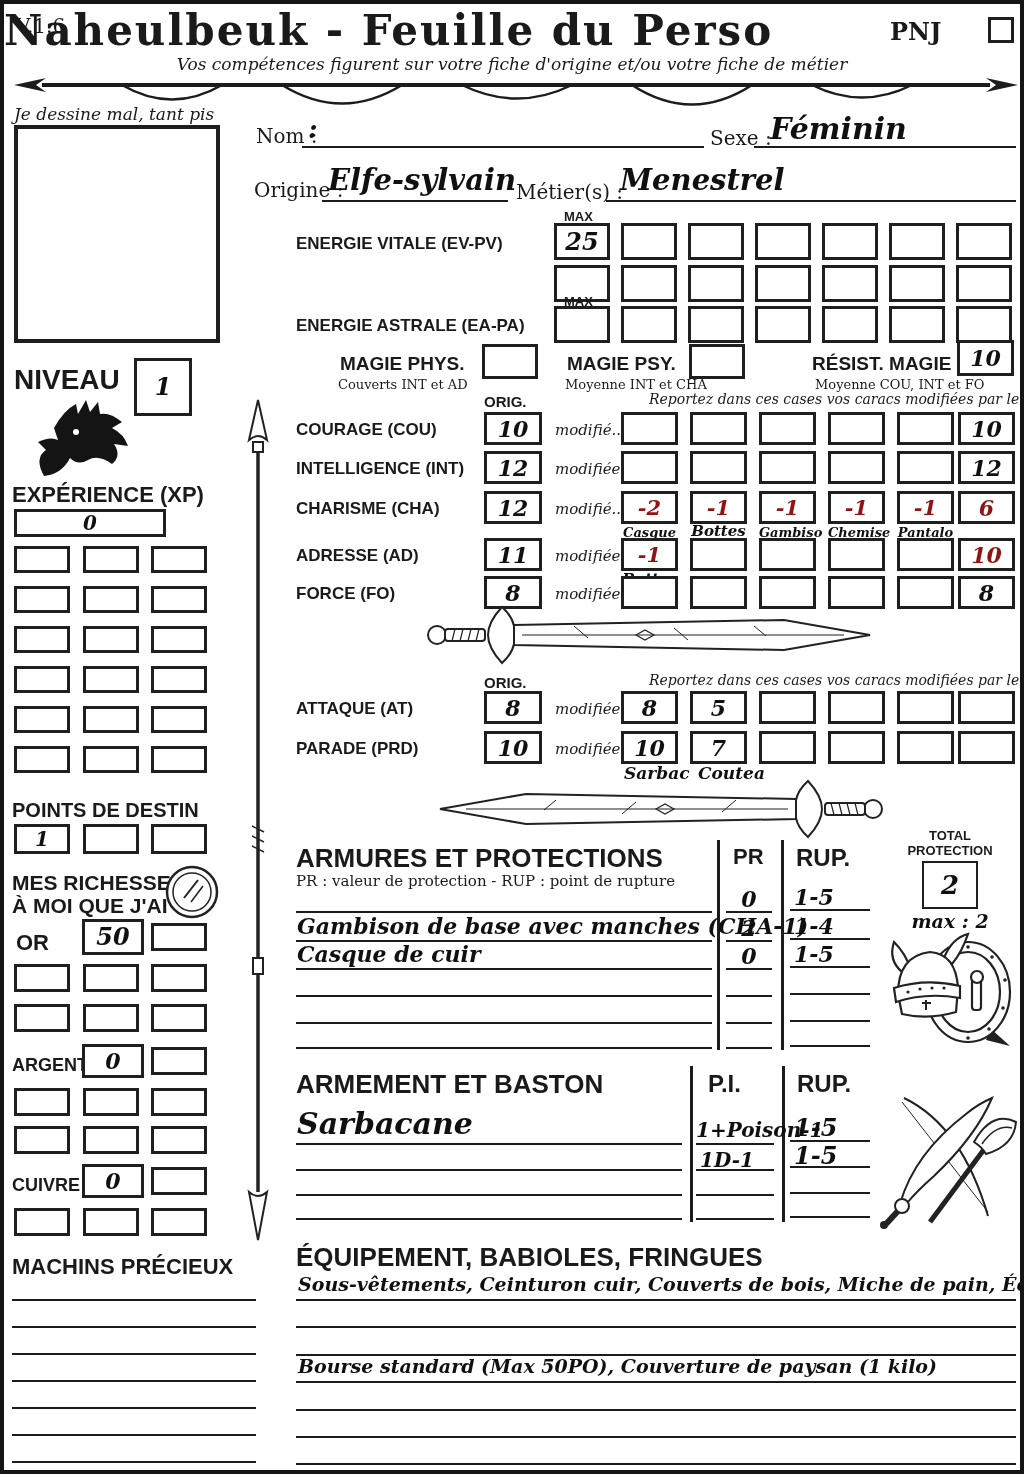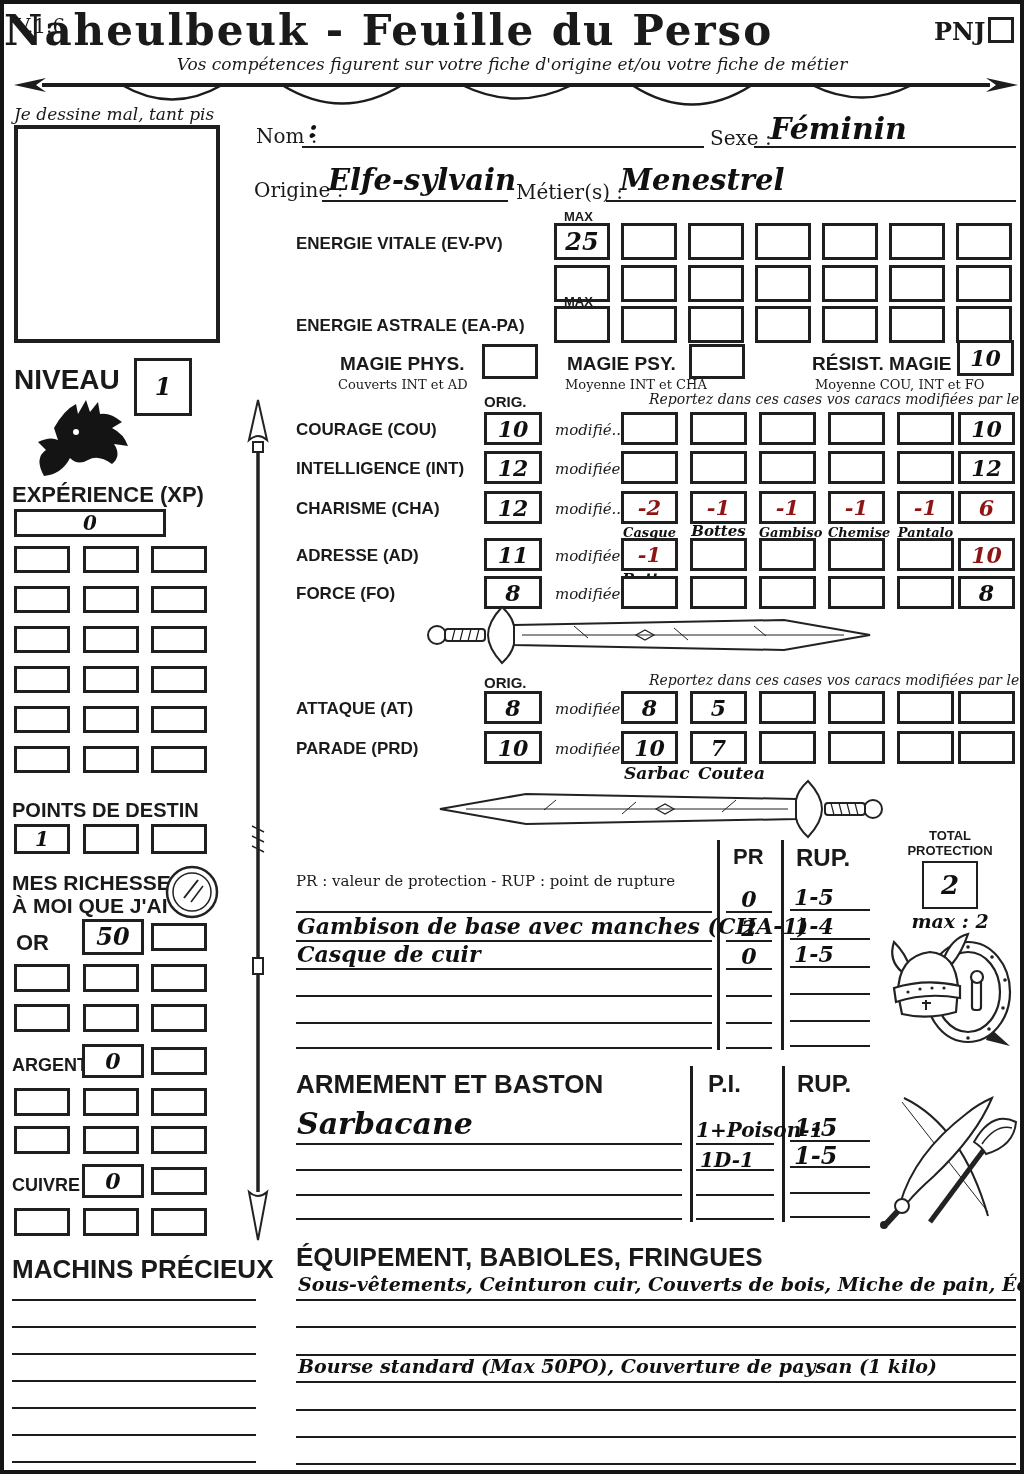--- a/index.html
+++ b/index.html
@@ -20,21 +20,21 @@
   .vl{position:absolute;width:0;border-left:3px solid #1c1c1c;}
   svg{display:block;}
 </style>
 </head>
 <body>
 
 <div class="page">
 
   <div class="sf" style="left:12px;top:12px;font-size:20px">V.1.6</div>
   <div class="sf" style="left:0;right:0;top:6px;text-align:left;font-weight:bold;font-size:42px;letter-spacing:2px">Naheulbeuk - Feuille du Perso</div>
-  <div class="sf" style="left:930px;top:16px;font-weight:bold;font-size:24px">PNJ</div>
+  <div class="sf" style="left:886px;top:16px;font-weight:bold;font-size:24px">PNJ</div>
   <div class="b" style="left:984px;top:13px;width:26px;height:26px"></div>
   <div class="sf it" style="left:0;right:0;top:52px;text-align:center;font-size:17px">Vos compétences figurent sur votre fiche d'origine et/ou votre fiche de métier</div>
   <div class="abs" style="left:8px;top:72px">
     <svg width="1008" height="34" viewBox="0 0 1008 34">
       <g stroke="#1c1c1c" fill="none">
         <line x1="30" y1="9" x2="978" y2="9" stroke-width="4"></line>
         <polygon points="2,9 34,2 24,9 34,16" fill="#1c1c1c" stroke="none"></polygon>
         <polygon points="1006,9 974,2 984,9 974,16" fill="#1c1c1c" stroke="none"></polygon>
         <path d="M110,9 Q160,38 210,9" stroke-width="2.5"></path>
         <path d="M270,9 Q330,46 390,9" stroke-width="2.5"></path>
@@ -123,21 +123,21 @@
   <div class="b" style="left:147px;top:1122px;width:56px;height:28px"></div>
   <div class="lb" style="left:8px;top:1172px;font-size:18px">CUIVRE</div>
   <div class="b" style="left:78px;top:1160px;width:62px;height:34px">
       <span class="hw" style="font-size:22px">0</span>
     </div>
   <div class="b" style="left:147px;top:1163px;width:56px;height:28px"></div>
   <div class="b" style="left:10px;top:1204px;width:56px;height:28px"></div>
   <div class="b" style="left:79px;top:1204px;width:56px;height:28px"></div>
   <div class="b" style="left:147px;top:1204px;width:56px;height:28px"></div>
 
-  <div class="lb" style="left:8px;top:1252px;font-size:26px">MACHINS PRÉCIEUX</div>
+  <div class="lb" style="left:8px;top:1252px;font-size:22px">MACHINS PRÉCIEUX</div>
   <div class="ln" style="left:8px;top:1295px;width:244px"></div>
   <div class="ln" style="left:8px;top:1322px;width:244px"></div>
   <div class="ln" style="left:8px;top:1349px;width:244px"></div>
   <div class="ln" style="left:8px;top:1376px;width:244px"></div>
   <div class="ln" style="left:8px;top:1403px;width:244px"></div>
   <div class="ln" style="left:8px;top:1430px;width:244px"></div>
   <div class="ln" style="left:8px;top:1457px;width:244px"></div>
 
   <div class="abs" style="left:236px;top:394px">
     <svg width="36" height="844" viewBox="0 0 36 844">
@@ -357,20 +357,21 @@
         <path d="M31,25 l-3,12 M39,25 l-3,12 M47,25 l-3,12 M55,25 l-3,12" stroke-width="1.2"></path>
         <path d="M78,3 Q64,18 64,31 Q64,44 78,59 Q88,50 90,40 L90,22 Q88,12 78,3 Z"></path>
         <path d="M90,21 L360,16 L446,31 L360,46 L90,41 Z"></path>
         <path d="M98,31 L420,31" stroke-width="1.2" fill="none"></path>
         <path d="M150,22 l14,12 M250,24 l14,12 M330,22 l12,10" stroke-width="1" fill="none"></path>
         <path d="M212,31 l9,-5 9,5 -9,5 Z" stroke-width="1.2" fill="none"></path>
       </g>
     </svg>
   </div>
 
+  <div class="lb" style="left:292px;top:841px;font-size:26px">ARMURES ET PROTECTIONS</div>
   <div class="sf" style="left:292px;top:870px;font-size:15px">PR : valeur de protection - RUP : point de rupture</div>
   <div class="vl" style="left:713px;top:836px;height:210px"></div>
   <div class="vl" style="left:777px;top:836px;height:210px"></div>
   <div class="lb" style="left:729px;top:842px;font-size:22px">PR</div>
   <div class="lb" style="left:792px;top:842px;font-size:24px">RUP.</div>
 
   <div class="lb" style="left:886px;top:825px;width:120px;text-align:center;font-size:13px">TOTAL</div>
   <div class="lb" style="left:886px;top:840px;width:120px;text-align:center;font-size:13px">PROTECTION</div>
   <div class="b" style="left:918px;top:857px;width:56px;height:48px;border-width:2.5px">
       <span class="hw" style="font-size:26px">2</span>

